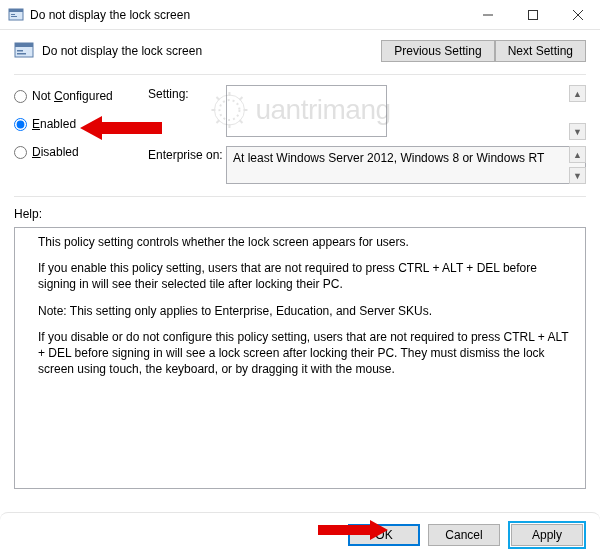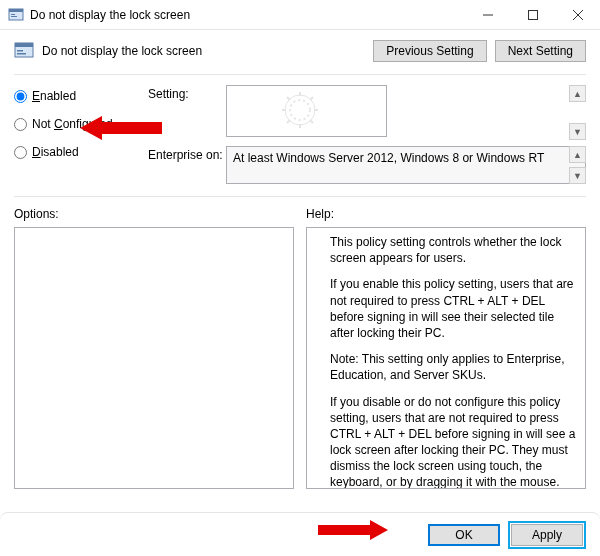--- a/index.html
+++ b/index.html
@@ -45,21 +45,21 @@
   .header-row {
     display: flex;
     align-items: center;
     padding: 10px 14px 8px 14px;
   }
   .header-row .icon-med {
     width: 20px; height: 20px; margin-right: 8px;
     display: inline-flex; align-items: center; justify-content: center;
   }
   .header-row .htxt { flex: 1; font-size: 12px; }
-  .nav-btns { display: flex; gap: 8px; margin-left: auto; }
+  .nav-btns { display: flex; margin-left: auto; }
   .btn {
     height: 22px;
     min-width: 80px;
     padding: 0 12px;
     background: #e1e1e1;
     border: 1px solid #adadad;
     font-size: 12px;
     font-family: inherit;
   }
   .btn.primary {
@@ -254,26 +254,26 @@
     <button class="btn">Previous Setting</button>
     <button class="btn">Next Setting</button>
   </div>
 </div>
 
 <div class="divider"></div>
 
 <div class="config-area">
   <div class="radio-col">
     <label class="radio-row">
+      <input type="radio" name="state" style="">
+      <span><span>Not </span><span class="ul">C</span><span>onfigured</span></span>
+    </label>
+    <label class="radio-row">
       <input type="radio" name="state" checked="" style="">
       <span><span class="ul">E</span><span>nabled</span></span>
-    </label>
-    <label class="radio-row">
-      <input type="radio" name="state" style="">
-      <span><span>Not </span><span class="ul">C</span><span>onfigured</span></span>
     </label>
     <label class="radio-row">
       <input type="radio" name="state" style="">
       <span><span class="ul">D</span><span>isabled</span></span>
     </label>
   </div>
   <div class="comment-col">
     <div class="lblrow">
       <span class="lbl">Setting:</span>
       <div class="txtwrap">
@@ -290,56 +290,54 @@
         <div class="scroll-down" style="bottom:0">▼</div>
       </div>
     </div>
   </div>
 </div>
 
 <div class="divider"></div>
 
 <div class="lower">
   <div class="lower-col">
-    <span class="col-lbl">Options:</span>
-    <div class="panel options"></div>
-  </div>
-  <div class="lower-col">
     <span class="col-lbl">Help:</span>
     <div class="panel">
       <p>This policy setting controls whether the lock screen appears for users.</p>
       <p>If you enable this policy setting, users that are not required to press CTRL + ALT + DEL before signing in will see their selected tile after locking their PC.</p>
       <p>Note: This setting only applies to Enterprise, Education, and Server SKUs.</p>
       <p>If you disable or do not configure this policy setting, users that are not required to press CTRL + ALT + DEL before signing in will see a lock screen after locking their PC. They must dismiss the lock screen using touch, the keyboard, or by dragging it with the mouse.</p>
     </div>
   </div>
 </div>
 
 <div class="footer">
   <button class="btn primary" style="min-width:72px">OK</button>
+  <button class="btn" style="min-width:72px">Cancel</button>
   <span class="highlight-box">
     <button class="btn" style="min-width:72px">Apply</button>
   </span>
 </div>
 
 <div class="watermark">
   <svg class="gear" viewBox="0 0 40 40">
     <circle cx="20" cy="20" r="10" fill="none" stroke="#888" stroke-width="2" stroke-dasharray="2 3"></circle>
     <circle cx="20" cy="20" r="15" fill="none" stroke="#888" stroke-width="1"></circle>
     <g stroke="#888" stroke-width="2">
       <line x1="20" y1="2" x2="20" y2="6"></line>
         <line x1="20" y1="34" x2="20" y2="38"></line>
       <line x1="2" y1="20" x2="6" y2="20"></line>
         <line x1="34" y1="20" x2="38" y2="20"></line>
       <line x1="7" y1="7" x2="10" y2="10"></line>
         <line x1="30" y1="30" x2="33" y2="33"></line>
       <line x1="33" y1="7" x2="30" y2="10"></line>
         <line x1="10" y1="30" x2="7" y2="33"></line>
     </g>
   </svg>
+  <span class="wtxt">uantrimang</span>
 </div>
 
 <div class="arrow" style="left:80px; top:116px;">
   <svg width="82" height="24">
     <polygon points="0,12 22,0 22,6 82,6 82,18 22,18 22,24" fill="#e20000"></polygon>
   </svg>
 </div>
 <div class="arrow" style="left:318px; top:520px;">
   <svg width="70" height="20">
     <polygon points="70,10 52,0 52,5 0,5 0,15 52,15 52,20" fill="#e20000"></polygon>

